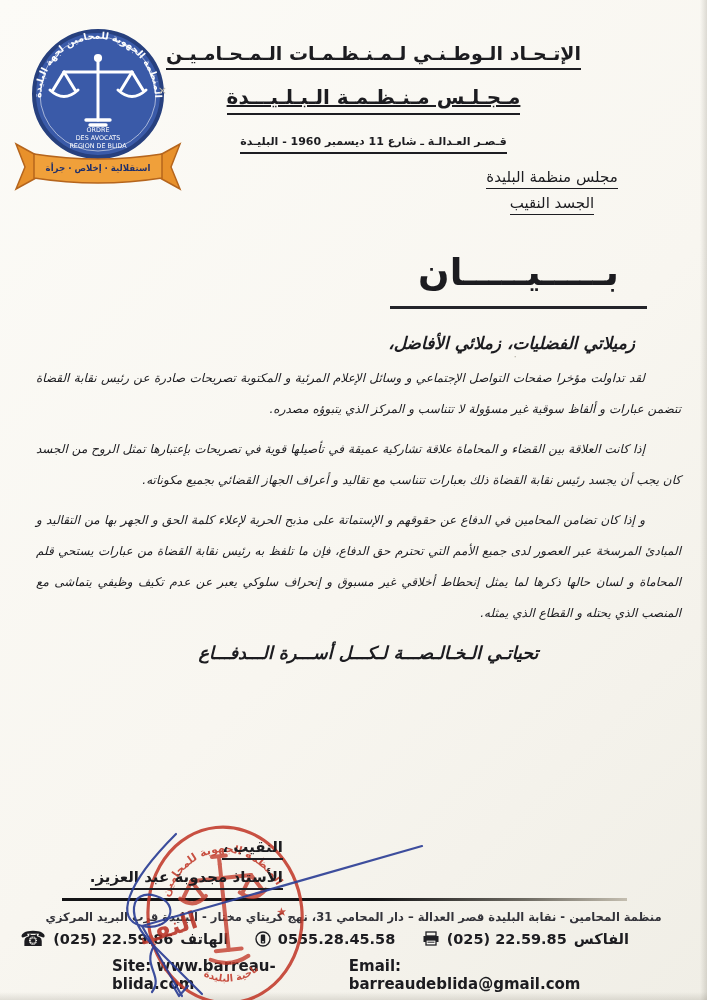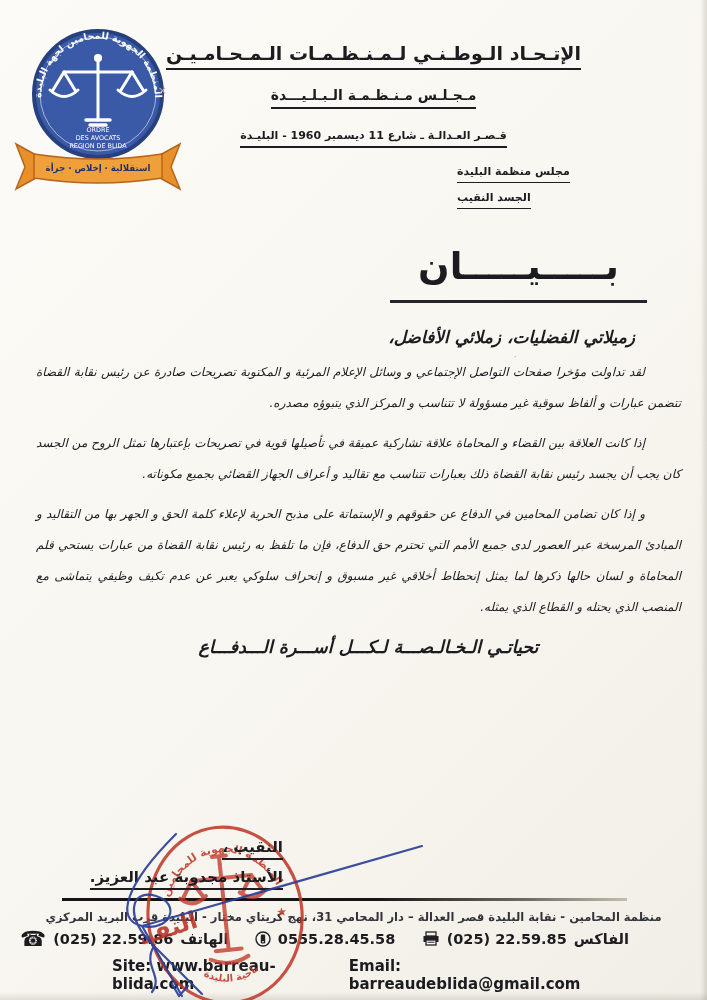--- a/index.html
+++ b/index.html
@@ -10,25 +10,25 @@
   }
   .edge-r{position:absolute;top:0;right:0;bottom:0;width:7px;
     background:linear-gradient(to left,rgba(90,85,70,.18),rgba(0,0,0,0));}
   .edge-b{position:absolute;left:0;right:0;bottom:0;height:8px;
     background:linear-gradient(to top,rgba(90,85,70,.15),rgba(0,0,0,0));}
   
   .hdr{margin:42px 110px 0 150px;text-align:center;}
   .hdr .line{margin-bottom:15px;}
   .u{display:inline-block;border-bottom:2px solid #1d1d22;padding-bottom:4px;}
   .org{font-size:19px;font-weight:700;}
-  .council{font-size:14px;font-weight:700;}
+  .council{font-size:20px;font-weight:700;text-decoration:underline;}
   .addr{font-size:11px;font-weight:700;}
   .logo{position:absolute;top:28px;left:12px;width:172px;height:168px;}
   
-  .sub{margin:6px 60px 0 0;width:190px;text-align:left;font-size:11px;font-weight:700;line-height:17px;}
+  .sub{margin:6px 60px 0 0;width:190px;text-align:center;font-size:15px;font-weight:400;line-height:17px;}
   .sub .u{border-bottom-width:1.5px;margin-bottom:6px;padding-bottom:2px;}
   
   .title-wrap{margin:30px 60px 0 90px;}
   .title{display:inline-block;font-size:37px;font-weight:700;letter-spacing:1px;
     border-bottom:3px solid #24242a;padding:0 28px 12px;}
   
   .body-text{padding:20px 26px 0 36px;font-style:italic;}
   .salut{font-size:17px;font-weight:700;padding-right:46px;margin:4px 0 10px;}
   .body-text p{font-size:12px;line-height:31px;text-align:justify;margin:9px 0;text-indent:36px;}
   .closing{font-size:17.5px;font-weight:700;text-align:center;margin:14px 40px 0 60px;}

